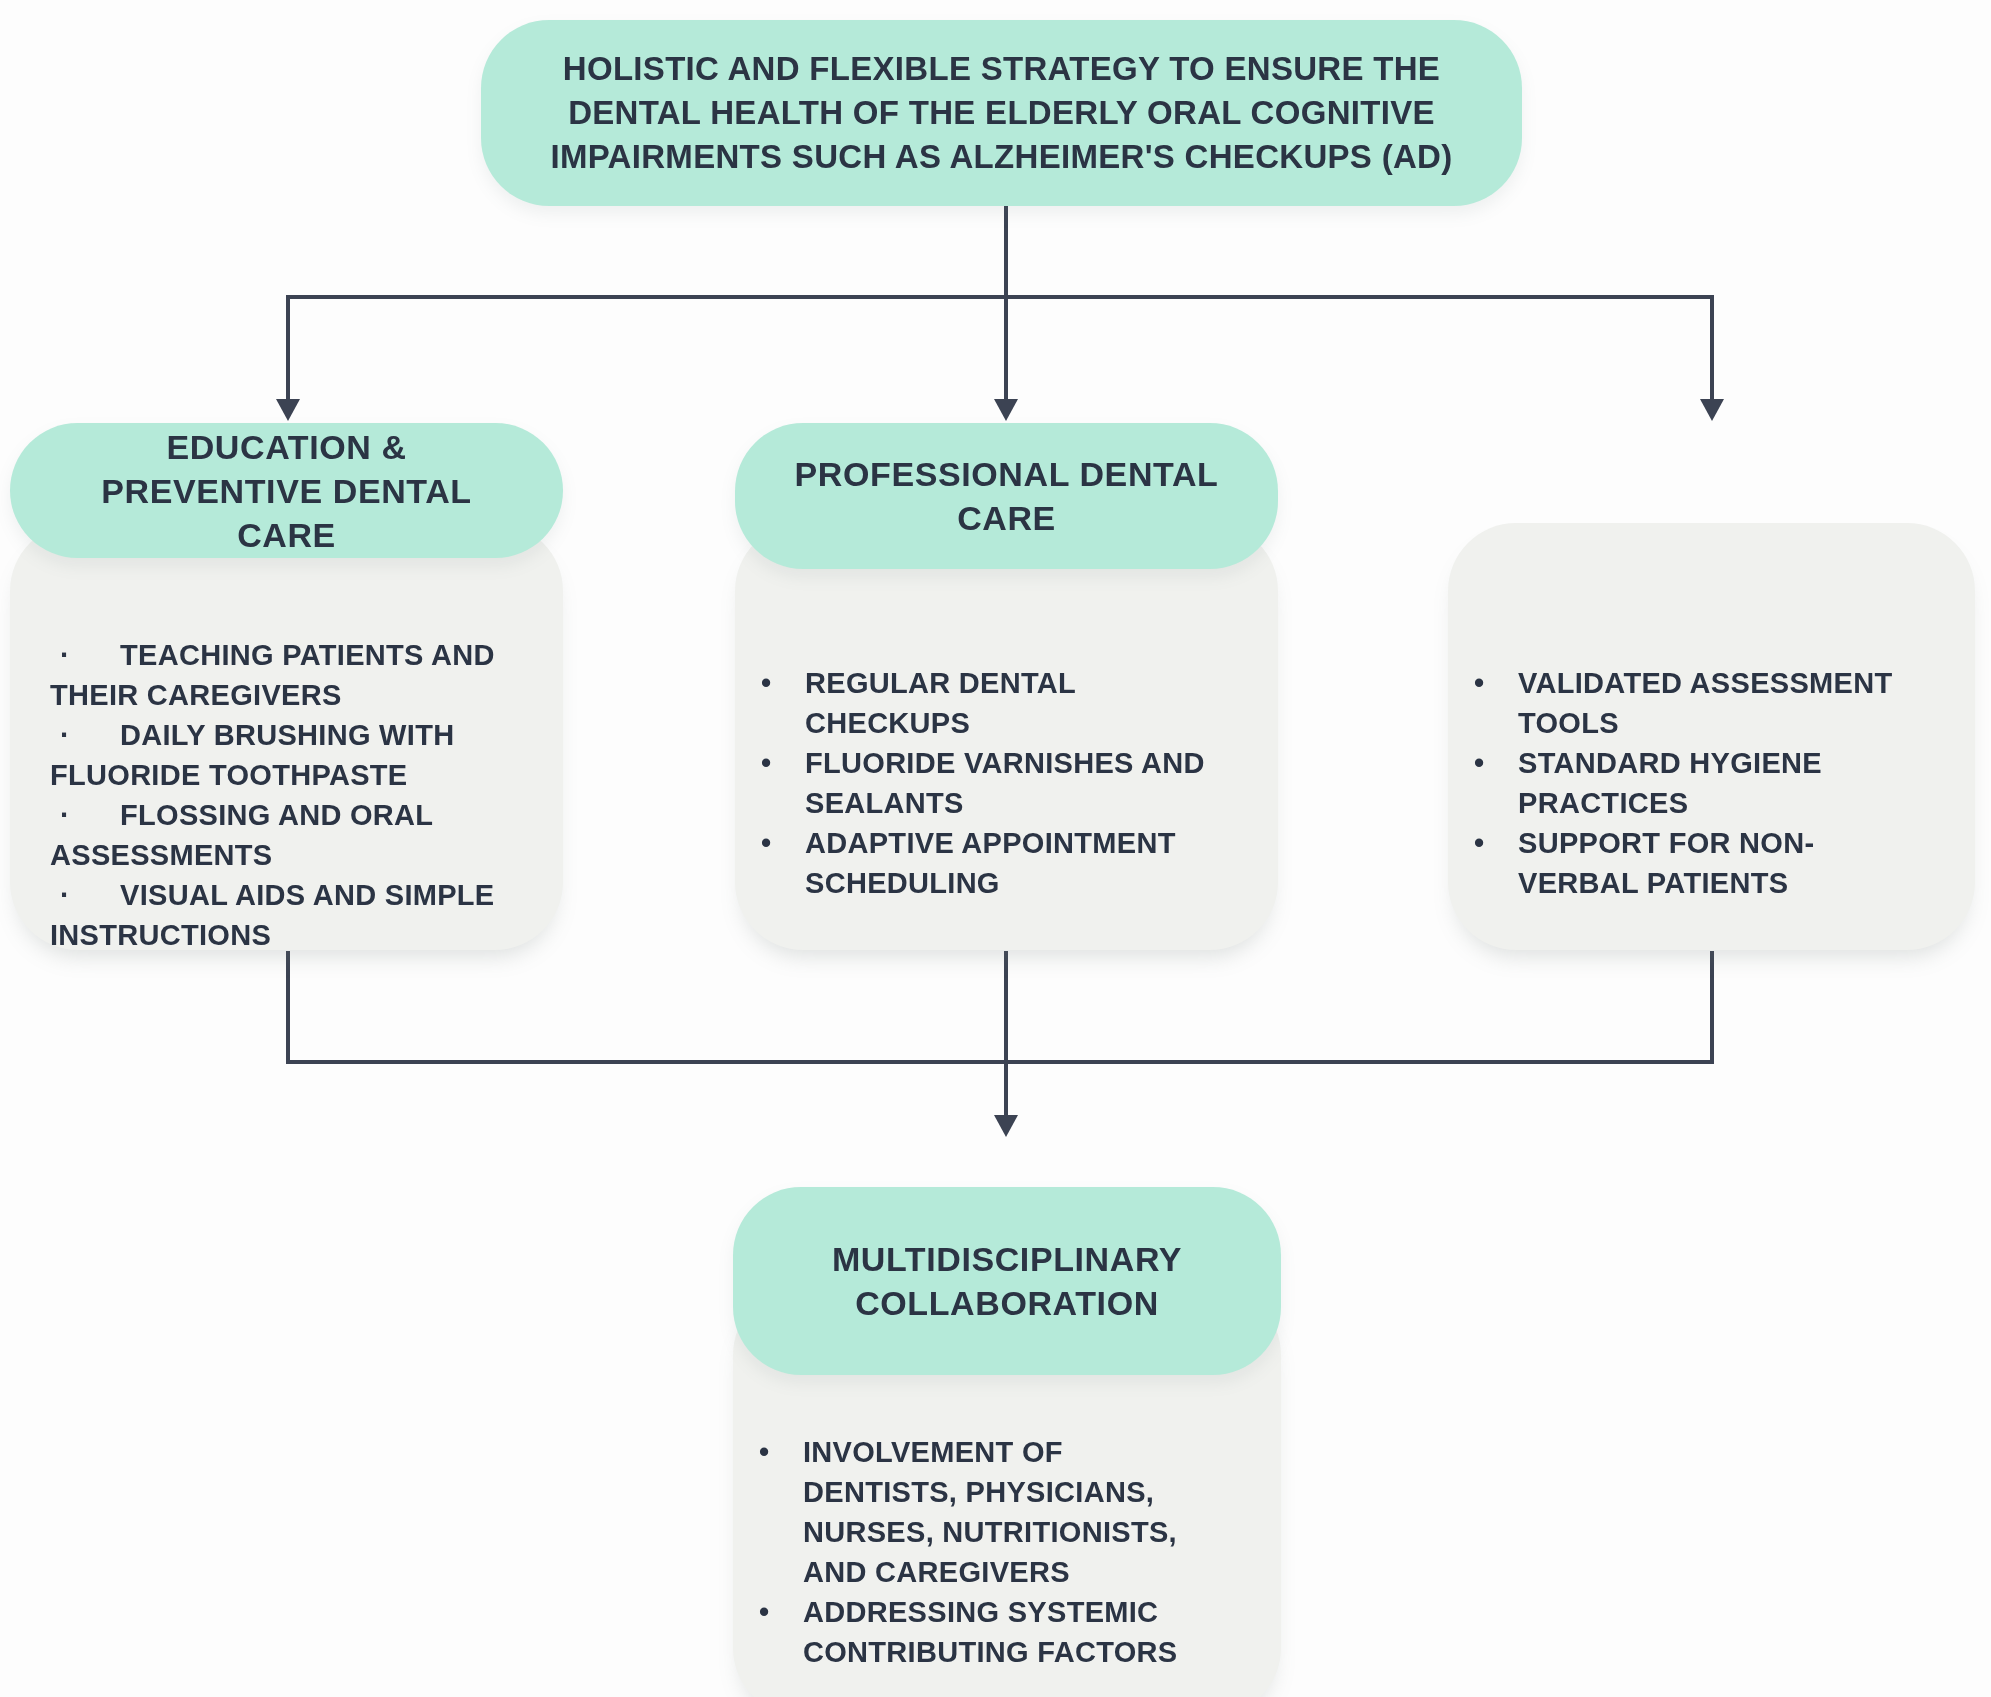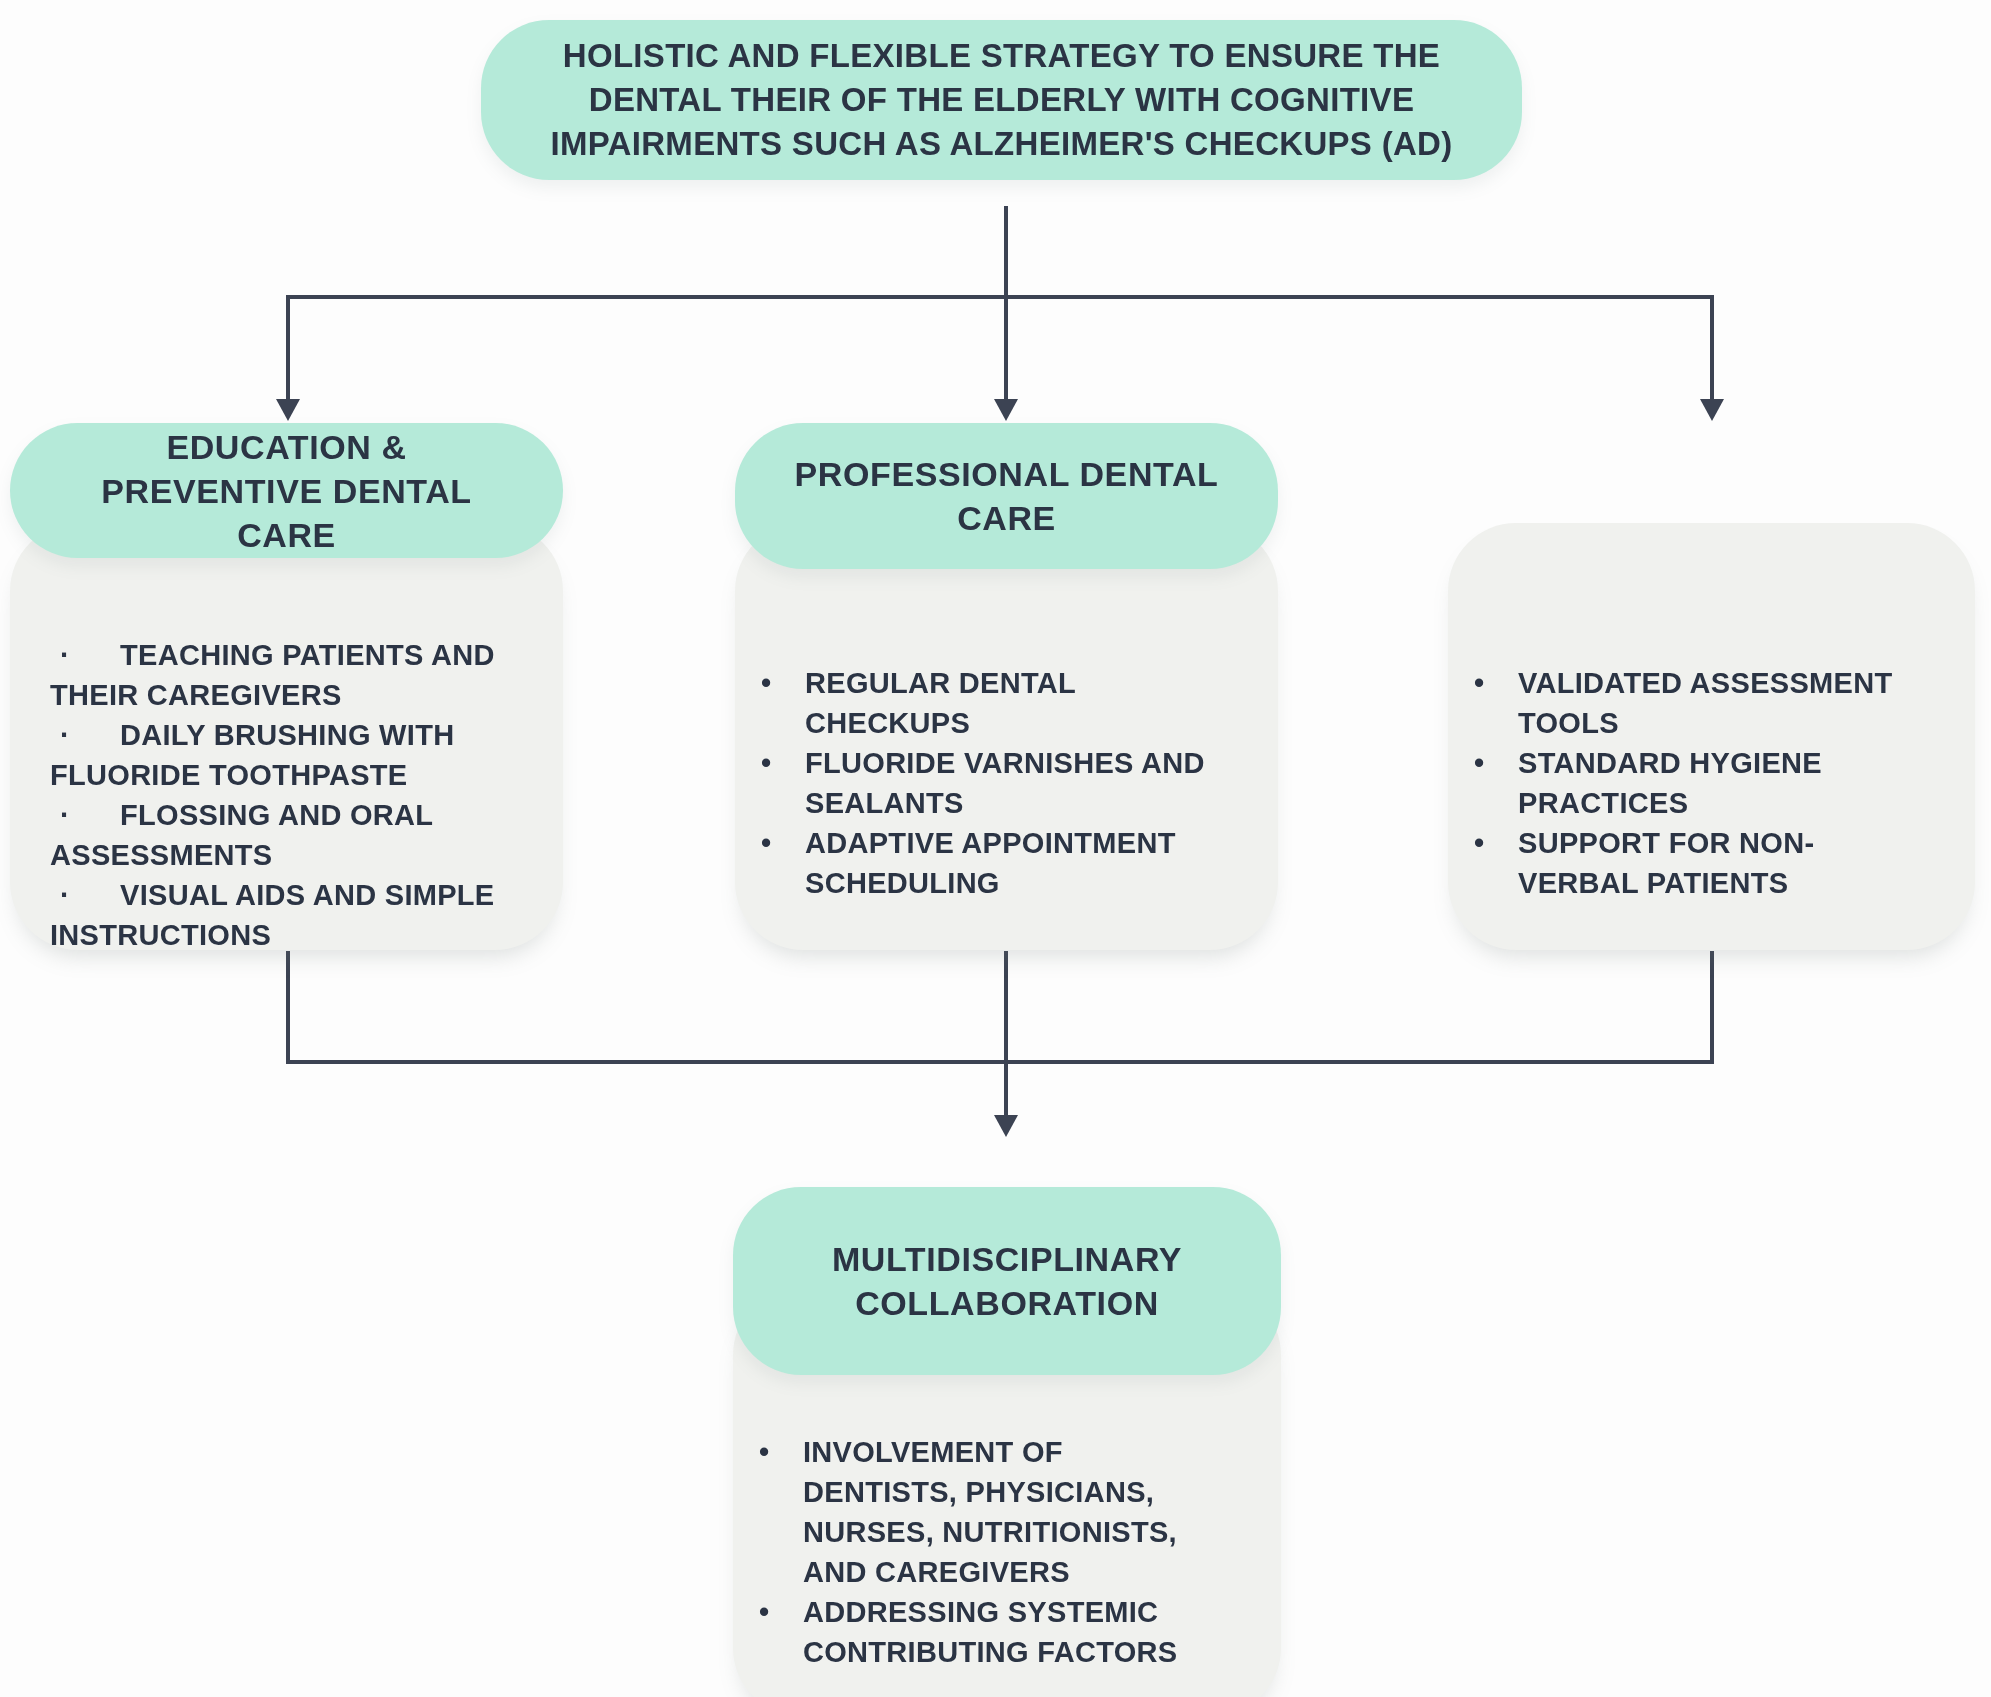--- a/index.html
+++ b/index.html
@@ -94,23 +94,23 @@
     </g>
     <g fill="var(--connector, #3c4353)" stroke="none">
       <polygon points="276,399 300,399 288,421"></polygon>
       <polygon points="994,399 1018,399 1006,421"></polygon>
       <polygon points="1700,399 1724,399 1712,421"></polygon>
       <polygon points="994,1115 1018,1115 1006,1137"></polygon>
     </g>
   </svg>
 
   <div class="node root-node" style="left:481px; top:20px; width:1041px; height:186px;">
-    <div class="node-header" style="height:160px;">
+    <div class="node-header" style="height:186px;">
       <div class="hl">HOLISTIC AND FLEXIBLE STRATEGY TO ENSURE THE</div>
-      <div class="hl">DENTAL THEIR OF THE ELDERLY WITH COGNITIVE</div>
+      <div class="hl">DENTAL HEALTH OF THE ELDERLY ORAL COGNITIVE</div>
       <div class="hl">IMPAIRMENTS SUCH AS ALZHEIMER'S CHECKUPS (AD)</div>
     </div>
   </div>
 
   <div class="node" style="left:10px; top:423px; width:553px; height:527px;">
     <div class="node-body" style="top:100px; height:427px;"></div>
     <div class="node-header" style="height:135px;">
       <div class="hl">EDUCATION &amp;</div>
       <div class="hl">PREVENTIVE DENTAL</div>
       <div class="hl">CARE</div>

